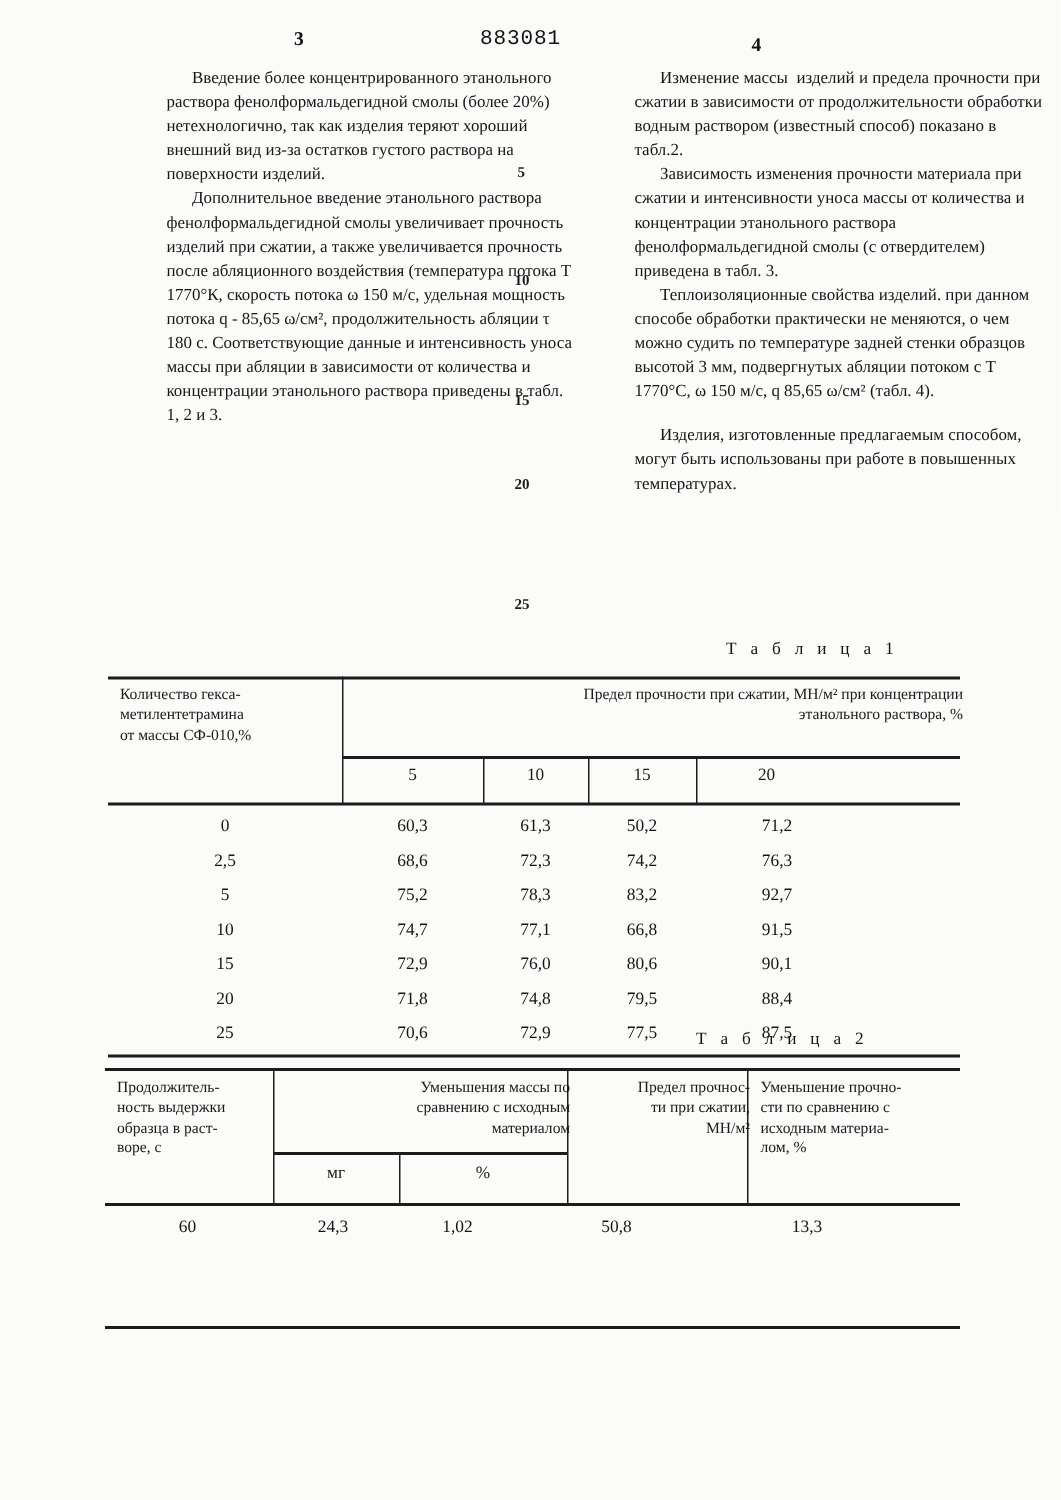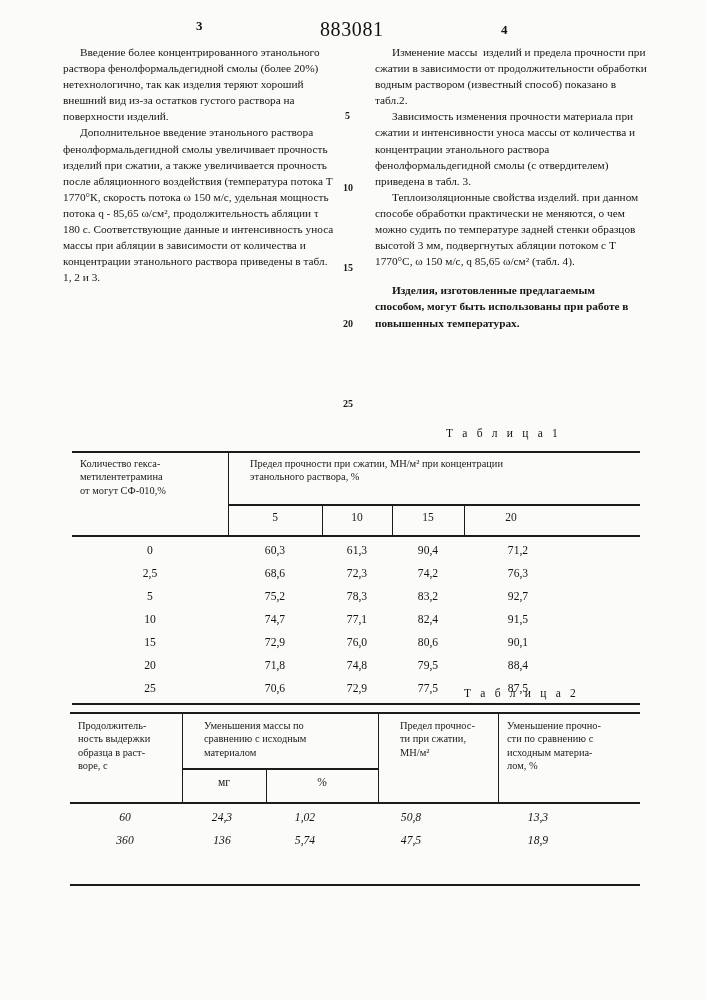--- a/index.html
+++ b/index.html
@@ -35,45 +35,46 @@
     font-weight: bold;
     font-family: "Liberation Serif", serif;
     color: #111;
   }
   .hdr .pg-left  { left: 196px; top: 0; }
   .hdr .pg-right { left: 501px; top: 4px; }
   .hdr .docnum {
     position: absolute;
     left: 320px;
     top: 0;
-    font-size: 20px;
+    font-size: 14px;
     letter-spacing: 0.6px;
     color: #111;
-    font-family: Liberation Serif, serif;
+    font-family: Liberation Mono, monospace;
   }
 
   
   .col {
     position: absolute;
     top: 44px;
     width: 272px;
     font-size: 11.3px;
     line-height: 16.1px;
     color: #161616;
     text-align: left;
+    margin-left: 48px;
   }
   .col-left  { left: 63px; }
   .col-right { left: 375px; }
 
   .col p {
     margin: 0;
     text-indent: 17px;
     white-space: pre-wrap;
   }
-  .col p.gap { margin-top: 13px; font-weight: bold; }
+  .col p.gap { margin-top: 13px; }
 
   
   .gutter {
     position: absolute;
     left: 343px;
     top: 44px;
     width: 22px;
   }
   .gutter .ln {
     position: absolute;
@@ -107,21 +108,21 @@
   .rule {
     position: absolute;
     background: #1c1c1c;
   }
 
   .hcell {
     font-size: 10.4px;
     line-height: 13.4px;
     padding: 3px 4px 2px 6px;
   }
-  .hcell.ctr { text-align: left; padding-left: 20px; }
+  .hcell.ctr { text-align: right; padding-left: 4px; }
   .subhead {
     text-align: center;
     font-size: 11.5px;
     line-height: 15px;
     padding-top: 3px;
   }
   .datarow td {
     text-align: center;
     font-size: 11.6px;
     line-height: 23px;
@@ -158,76 +159,76 @@
   </div>
 
   <div class="gutter">
     <span class="ln" style="top:66px;left:2px">5</span>
     <span class="ln" style="top:138px;left:0">10</span>
     <span class="ln" style="top:218px;left:0">15</span>
     <span class="ln" style="top:274px;left:0">20</span>
     <span class="ln" style="top:354px;left:0">25</span>
   </div>
 
-  <div class="tcap" style="left:446px; top:427px;text-align:right;">Т а б л и ц а   1</div>
+  <div class="tcap" style="left:484px; top:427px;text-align:right;">Т а б л и ц а   1</div>
 
   <div style="position:absolute; left:72px; top:451px; width:568px;">
 
     <div class="rule" style="left:0; top:0; width:568px; height:2px;"></div>
 
     <div class="rule" style="left:156px; top:53px; width:412px; height:1.5px;"></div>
 
     <div class="rule" style="left:0; top:84px; width:568px; height:1.5px;"></div>
 
     <div class="rule" style="left:0; top:252px; width:568px; height:2px;"></div>
 
     <div class="vline" style="left:156px; top:0; height:85px;"></div>
     <div class="vline" style="left:250px; top:53px; height:32px;"></div>
     <div class="vline" style="left:320px; top:53px; height:32px;"></div>
     <div class="vline" style="left:392px; top:53px; height:32px;"></div>
 
     <div class="hcell" style="position:absolute; left:2px; top:3px; width:150px; white-space:pre-line;">Количество гекса-
 метилентетрамина
-от могут СФ-010,%</div>
+от массы СФ-010,%</div>
     <div class="hcell ctr" style="position:absolute; left:158px; top:3px; width:408px; white-space:pre-line;">Предел прочности при сжатии, МН/м² при концентрации
 этанольного раствора, %</div>
 
     <div class="subhead" style="position:absolute; left:157px; top:56px; width:92px;">5</div>
     <div class="subhead" style="position:absolute; left:251px; top:56px; width:68px;">10</div>
     <div class="subhead" style="position:absolute; left:321px; top:56px; width:70px;">15</div>
     <div class="subhead" style="position:absolute; left:393px; top:56px; width:92px;">20</div>
 
     <table class="tbl" style="left:0; top:88px; width:500px;">
       <tbody>
         <tr class="datarow">
           <td style="width:156px">0</td>
           <td style="width:94px">60,3</td>
           <td style="width:70px">61,3</td>
-          <td style="width:72px">90,4</td>
+          <td style="width:72px">50,2</td>
           <td style="width:108px">71,2</td>
         </tr>
         <tr class="datarow">
           <td>2,5</td>
           <td>68,6</td>
           <td>72,3</td>
           <td>74,2</td>
           <td>76,3</td>
         </tr>
         <tr class="datarow">
           <td>5</td>
           <td>75,2</td>
           <td>78,3</td>
           <td>83,2</td>
           <td>92,7</td>
         </tr>
         <tr class="datarow">
           <td>10</td>
           <td>74,7</td>
           <td>77,1</td>
-          <td>82,4</td>
+          <td>66,8</td>
           <td>91,5</td>
         </tr>
         <tr class="datarow">
           <td>15</td>
           <td>72,9</td>
           <td>76,0</td>
           <td>80,6</td>
           <td>90,1</td>
         </tr>
         <tr class="datarow">
@@ -276,33 +277,26 @@
 ти при сжатии,
 МН/м²</div>
     <div class="hcell" style="position:absolute; left:431px; top:4px; width:138px; white-space:pre-line;">Уменьшение прочно-
 сти по сравнению с
 исходным материа-
 лом, %</div>
 
     <div class="subhead" style="position:absolute; left:113px; top:60px; width:82px;">мг</div>
     <div class="subhead" style="position:absolute; left:197px; top:60px; width:110px;">%</div>
 
-    <table class="tbl" style="left:0; top:94px; width:530px;font-style:italic;">
+    <table class="tbl" style="left:0; top:94px; width:530px;">
       <tbody>
         <tr class="datarow">
           <td style="width:110px">60</td>
           <td style="width:84px">24,3</td>
           <td style="width:82px">1,02</td>
           <td style="width:130px">50,8</td>
           <td style="width:124px">13,3</td>
         </tr>
-        <tr class="datarow">
-          <td>360</td>
-          <td>136</td>
-          <td>5,74</td>
-          <td>47,5</td>
-          <td>18,9</td>
-        </tr>
       </tbody>
     </table>
   </div>
 
 </div>
 
 </body></html>

